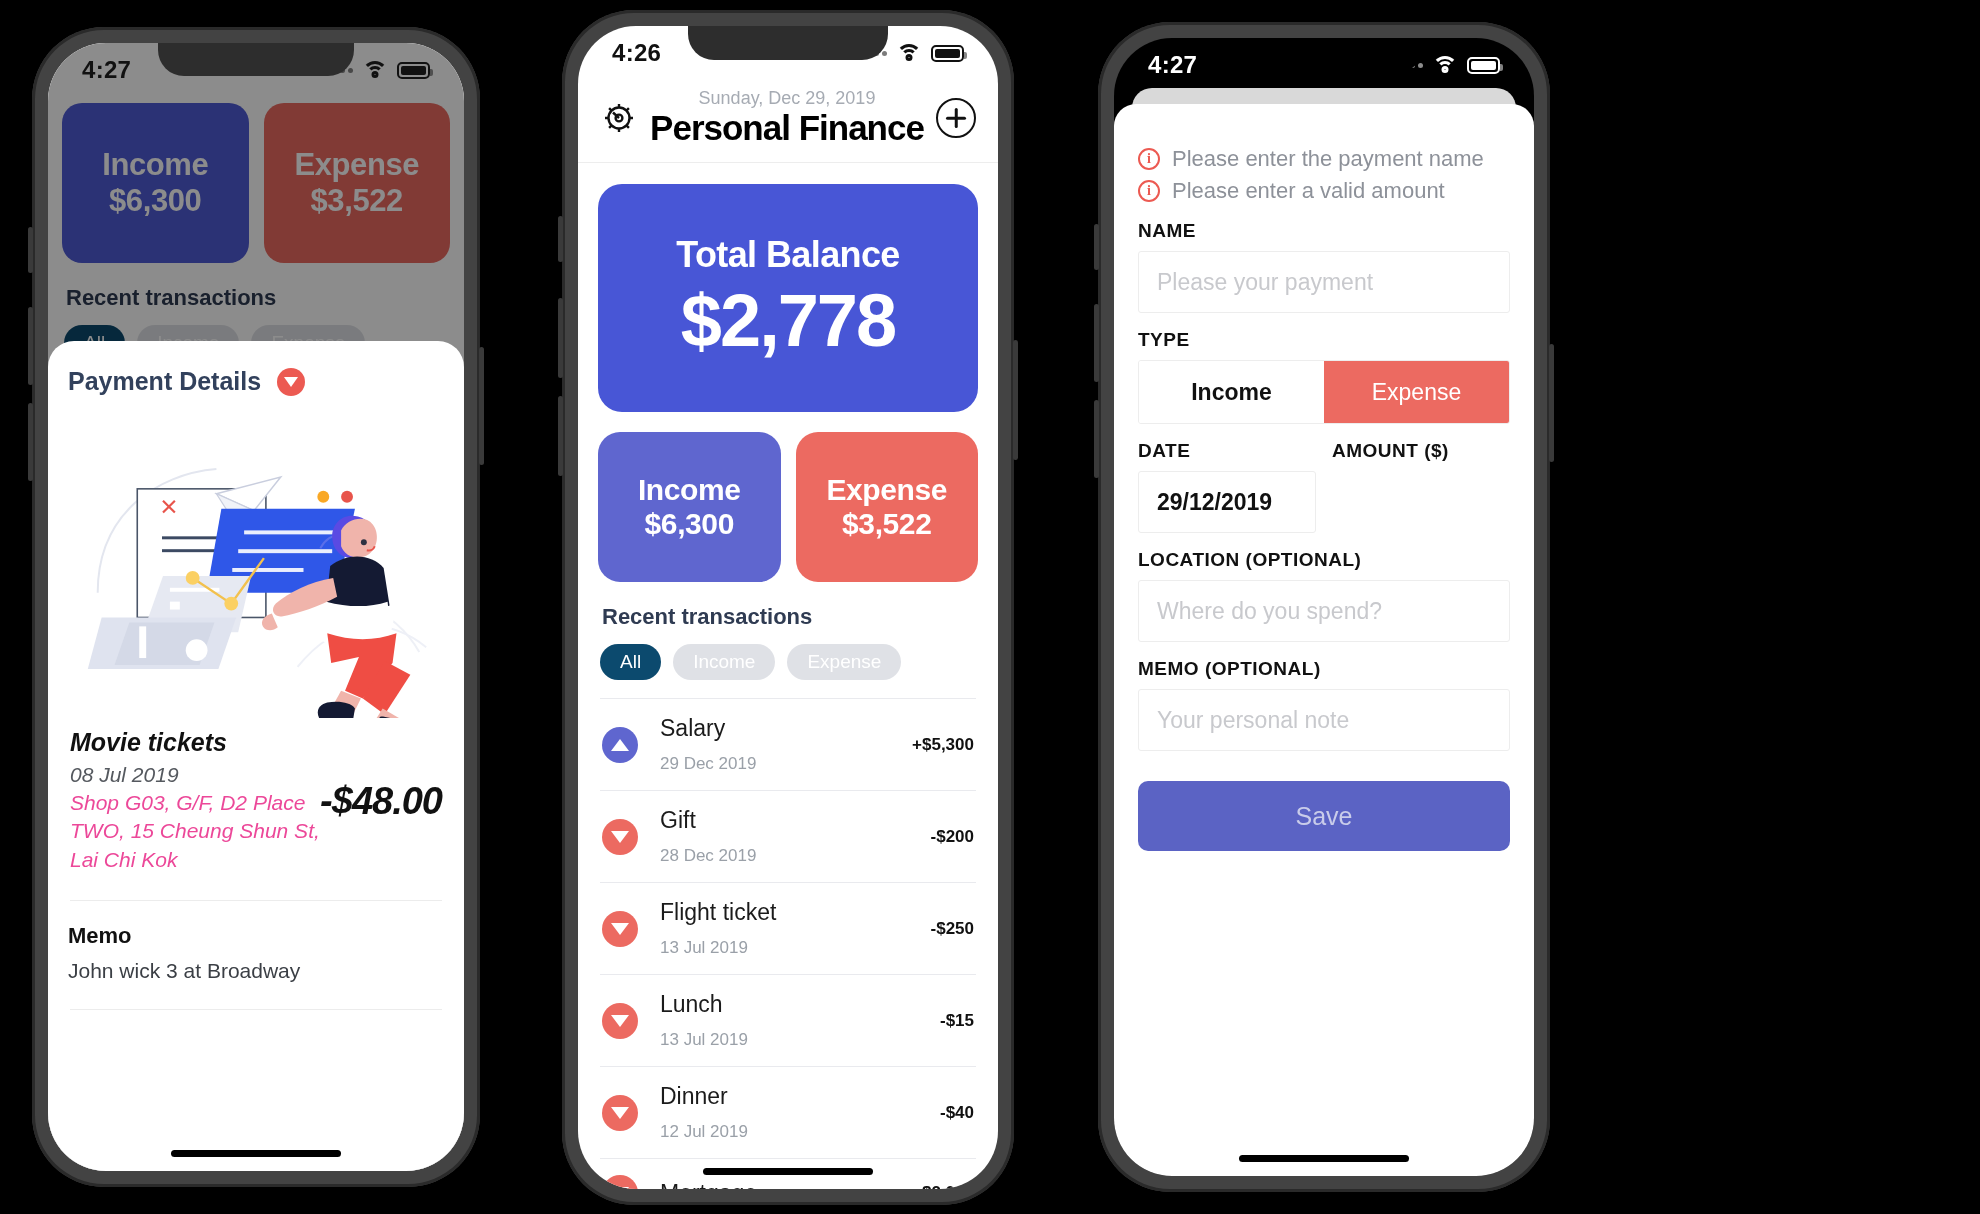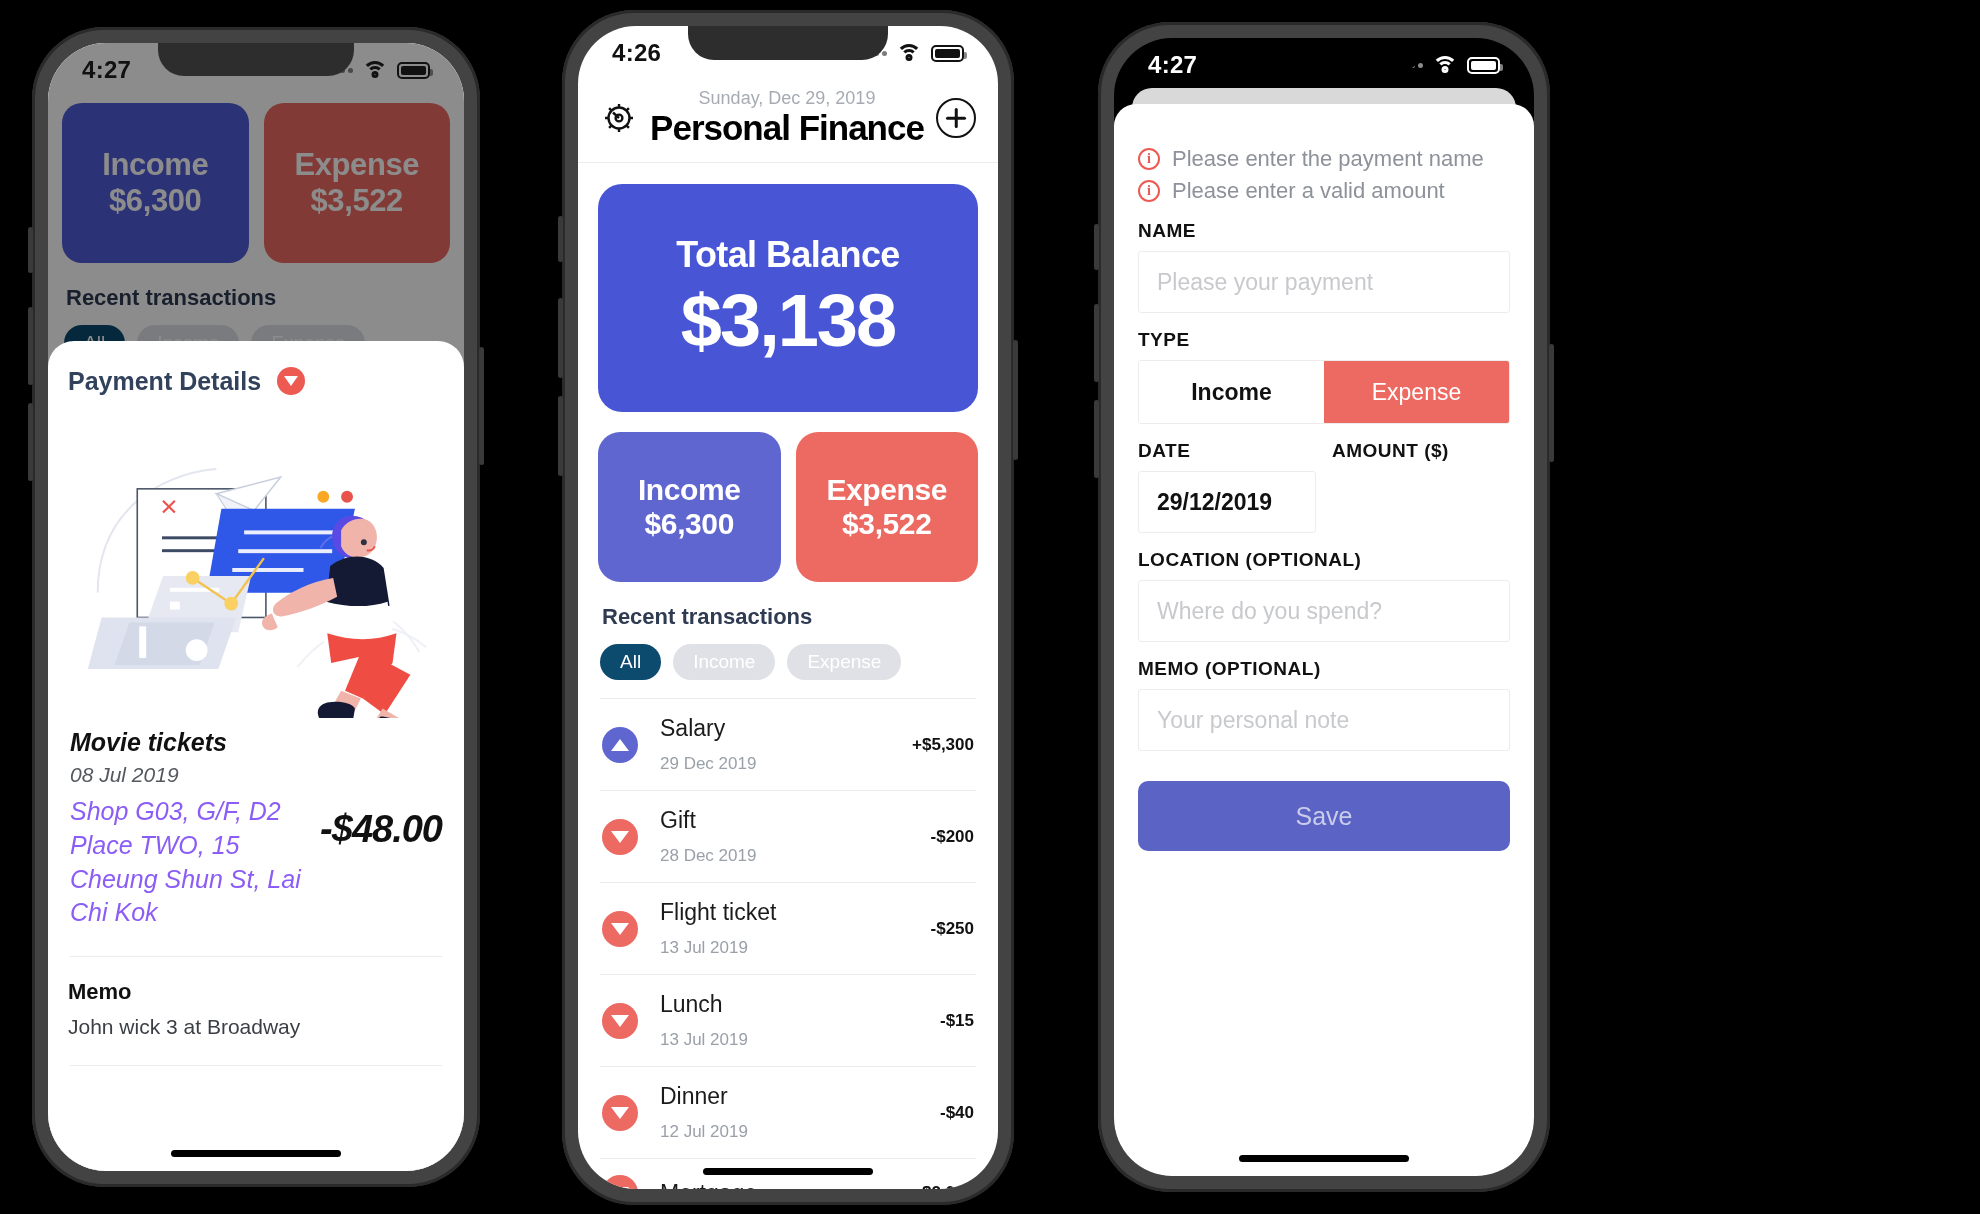--- a/index.html
+++ b/index.html
@@ -68,30 +68,30 @@
   .txn .meta{ margin-left:22px; flex:1;}
   .txn .nm{ font-size:23px; color:#1b1b1b; }
   .txn .dt{ font-size:17px; color:#9aa0a8; margin-top:12px;}
   .txn .amt{ font-size:17px; font-weight:700; color:#111; }
 
   .dim{ position:absolute; inset:0; background:rgba(0,0,0,0.45); z-index:10; }
   .grabber{ position:absolute; z-index:12; left:50%; transform:translateX(-50%);
             width:70px;height:7px;border-radius:4px;background:#efefef;}
   .sheet{ position:absolute; left:0; right:0; bottom:0; background:#fff; z-index:15;
           border-top-left-radius:26px; border-top-right-radius:26px; padding:26px 20px 0; }
-  .sheet-title{ display:flex; gap:16px; }
+  .sheet-title{ display:flex; align-items:center; gap:16px; }
   .sheet-title h2{ font-size:25px; font-weight:700; color:#32415c; }
   .badge-down{ width:28px;height:28px;border-radius:50%;background:#ec5a52;
                display:flex;align-items:center;justify-content:center;}
   .badge-down .tri{ border-left-width:7px;border-right-width:7px;border-top:10px solid #fff;}
   .illus{ margin:22px 0 10px; height:300px; position:relative; }
   .pd-row{ display:flex; align-items:center; justify-content:space-between; padding:0 2px;font-style:italic;}
   .pd-name{ font-size:25px; font-weight:700; color:#111; }
   .pd-date{ font-size:21px; color:#55595f; margin-top:6px;}
-  .pd-addr{ font-size:25px; color:#8b5cf6; line-height:1.35; margin-top:8px; max-width:300px;}
+  .pd-addr{ font-size:21px; color:#ec4899; line-height:1.35; margin-top:2px; max-width:300px;}
   .pd-amt{ font-size:38px; font-weight:800; color:#111; letter-spacing:-1px; white-space:nowrap;}
   .pd-sep{ height:1px; background:#ececec; margin:26px 2px 22px;}
   .memo-h{ font-size:22px; font-weight:700; color:#111; }
   .memo-t{ font-size:21px; color:#3b3f45; margin-top:10px;}
   .pd-sep2{ height:1px; background:#ececec; margin:26px 2px 0;}
 
   
   #phone2{ left:562px; top:10px; width:452px; height:1195px; }
   #phone2 .screen{ left:16px; top:16px; width:420px; height:1163px; border-radius:58px; }
   #phone2 .notch{ width:200px; height:34px; }
@@ -315,21 +315,21 @@
         <div class="mid">
           <div class="p2-date">Sunday, Dec 29, 2019</div>
           <div class="p2-title">Personal Finance</div>
         </div>
         <div class="plus"></div>
       </div>
 
       <div class="p2-body">
         <div class="big-card" style="background:#4856d6;">
           <div class="t">Total Balance</div>
-          <div class="v">$3,138</div>
+          <div class="v">$2,778</div>
         </div>
 
         <div class="card-row" style="margin-top:20px;">
           <div class="mini-card p2-mini" style="background:#5f66cf;">
             <div class="t">Income</div>
             <div class="v">$6,300</div>
           </div>
           <div class="mini-card p2-mini" style="background:#ec6a61;">
             <div class="t">Expense</div>
             <div class="v">$3,522</div>

